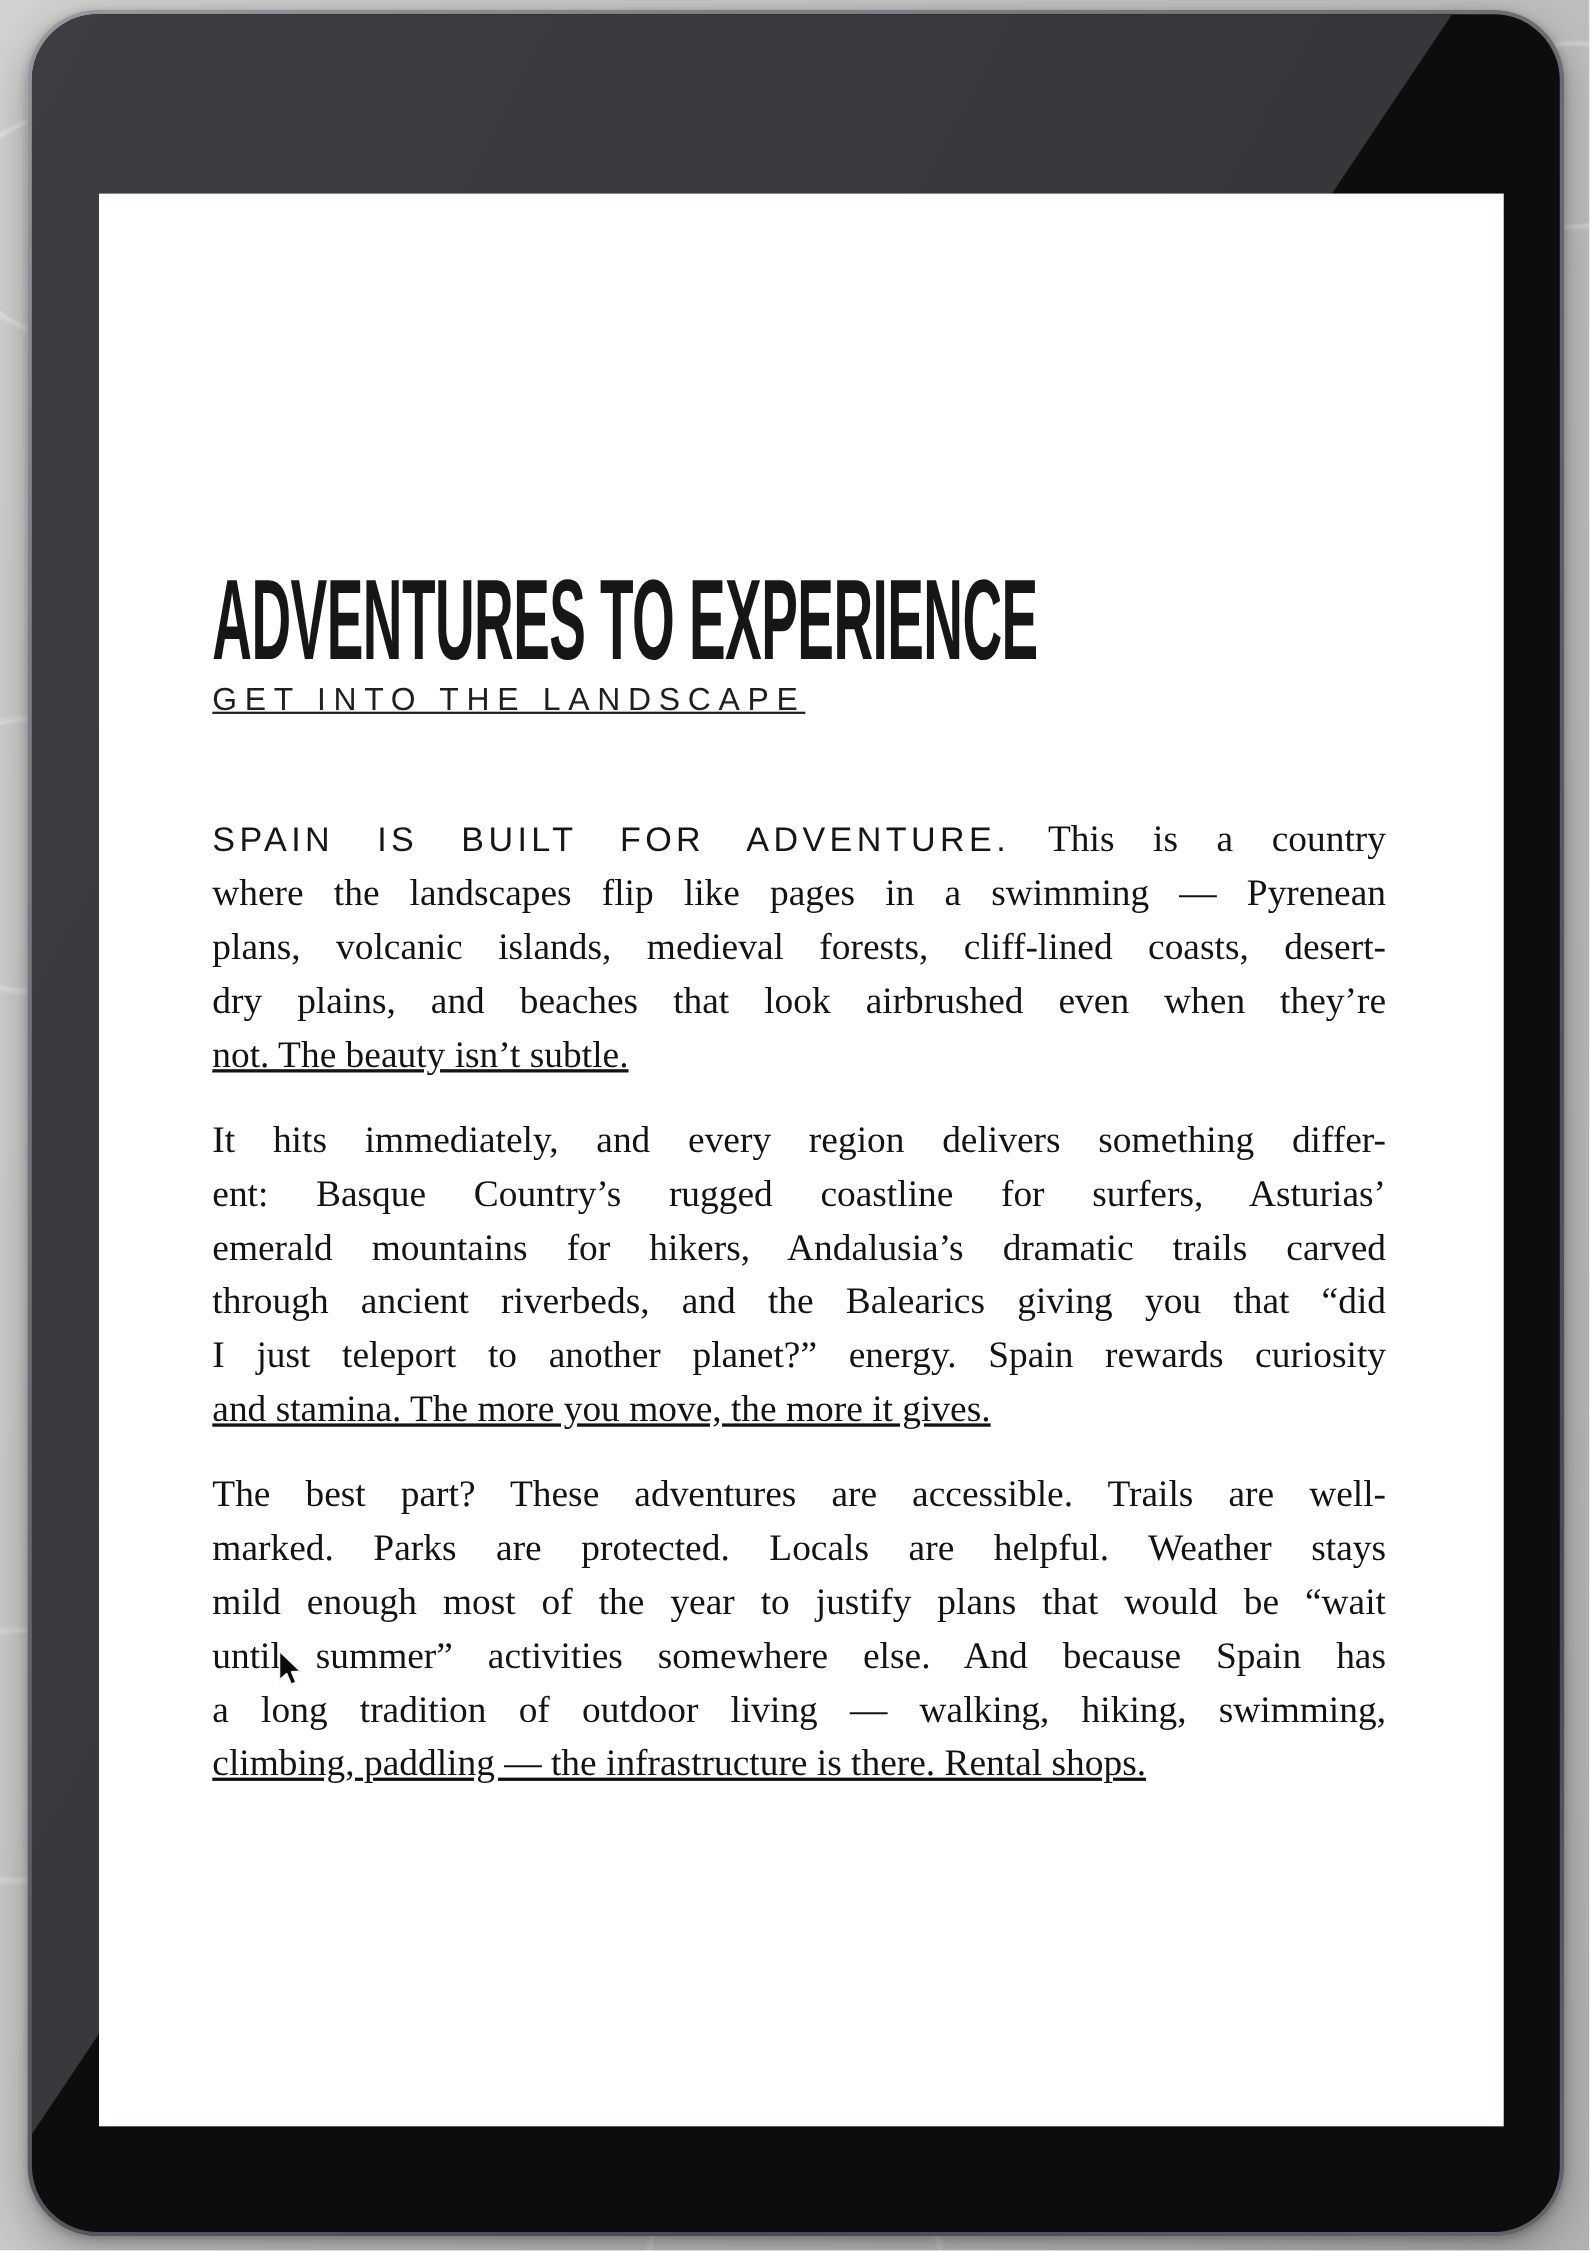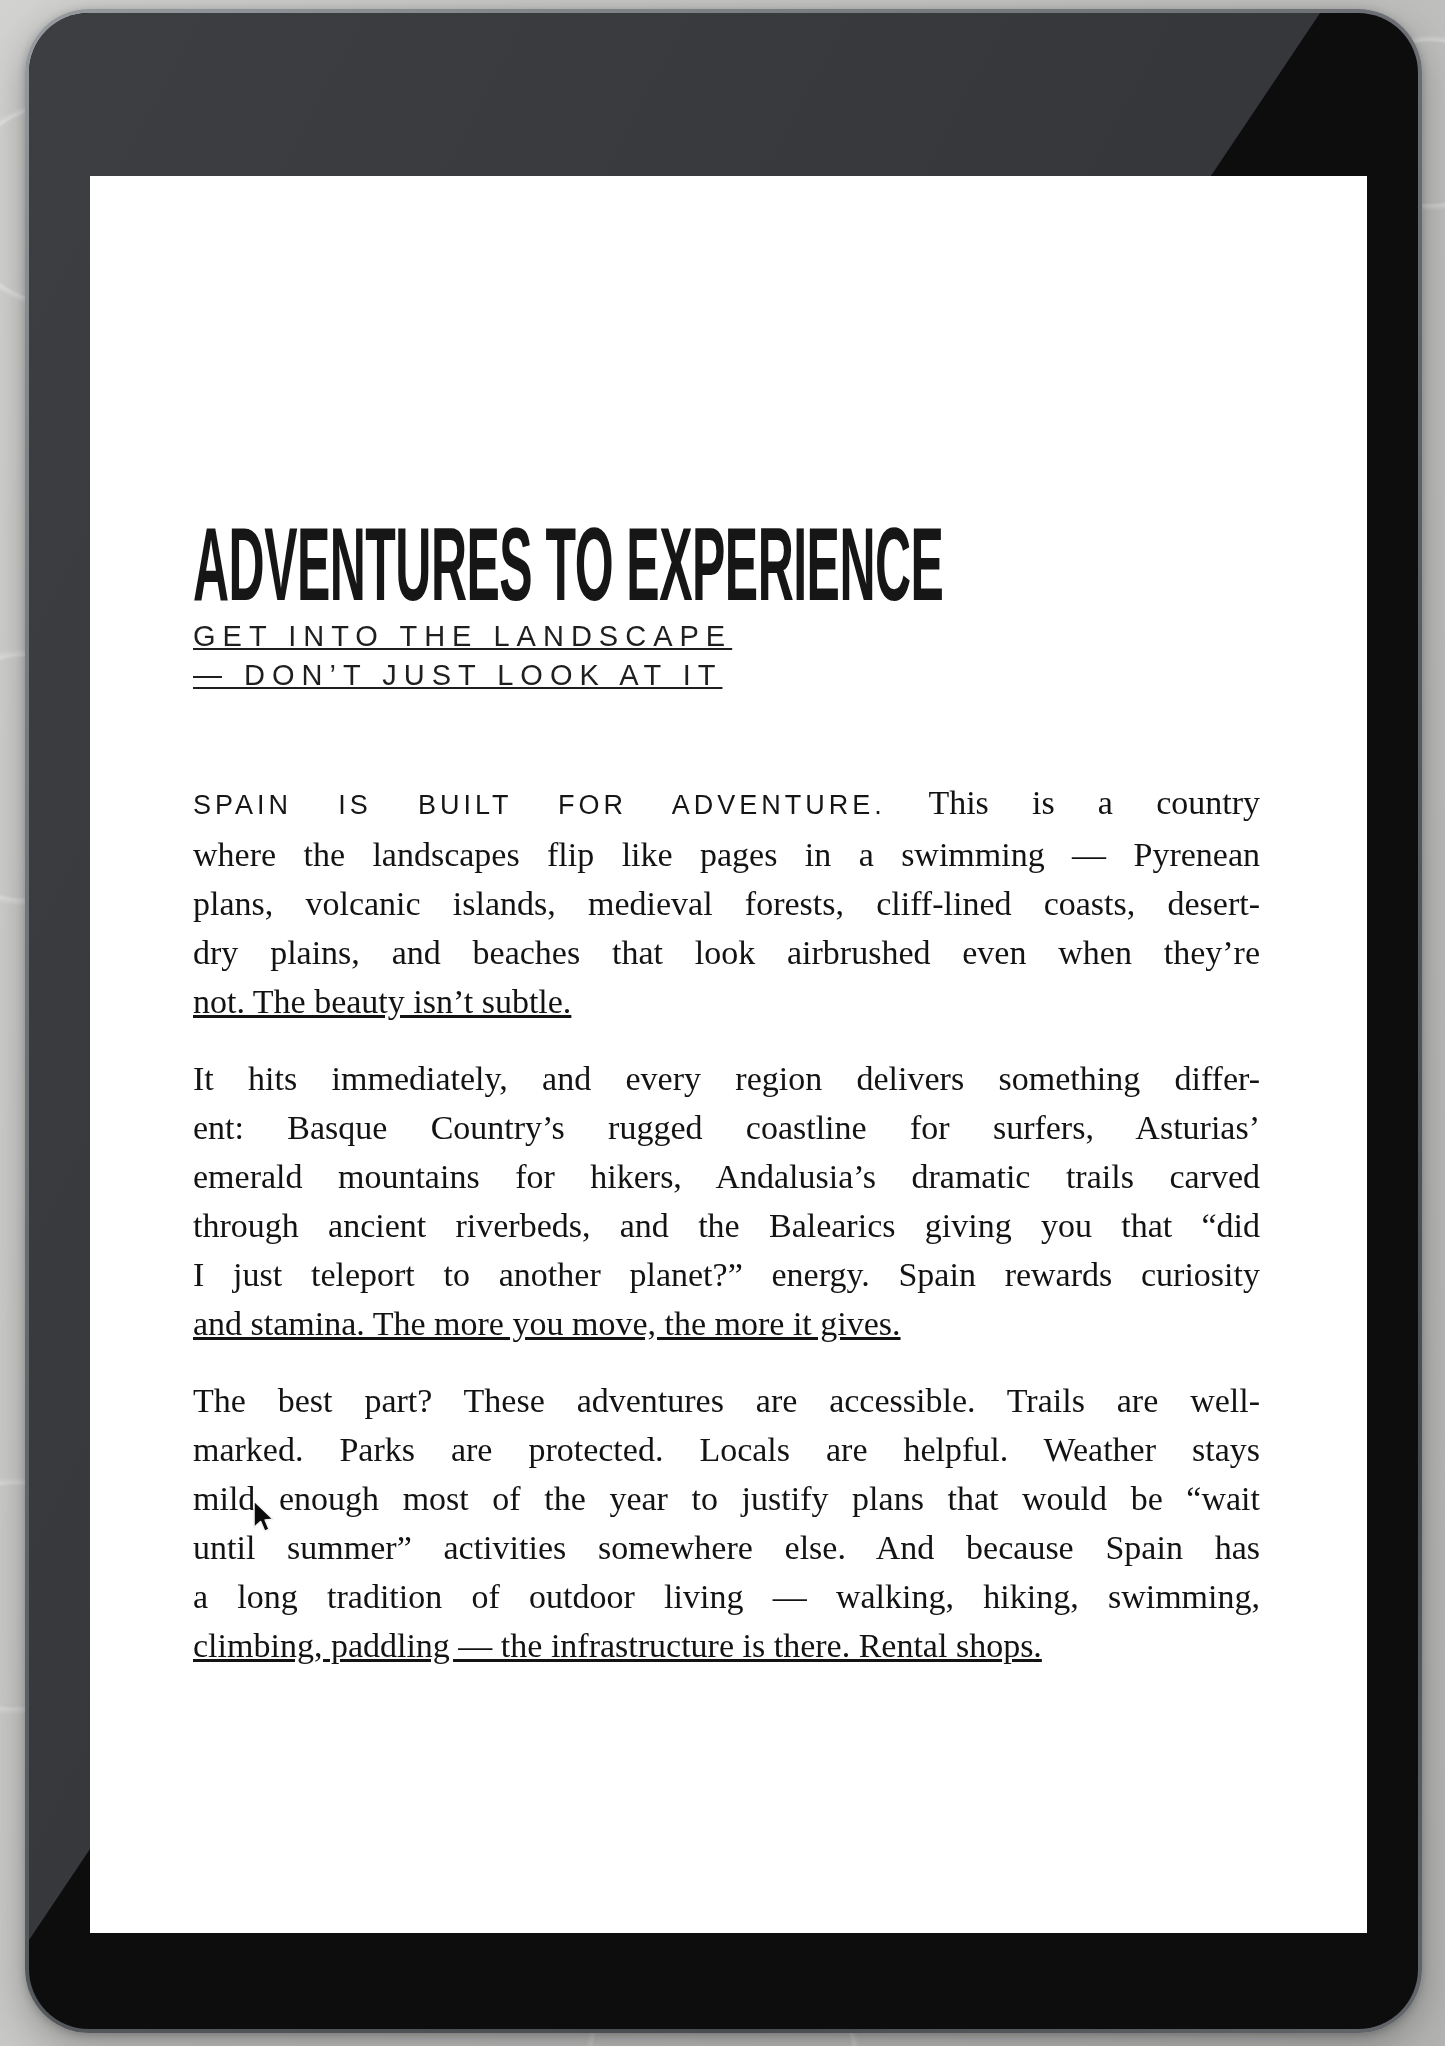--- a/index.html
+++ b/index.html
@@ -61,21 +61,21 @@
   }
   
   .bodytext{
     font-family:"Liberation Serif",serif;font-size:34px;line-height:49px;color:#131313;
   }
   .para{margin:28px 0 0 0;}
   .para.first{margin-top:83px;}
   .line{text-align:justify;text-align-last:justify;white-space:normal;}
   .line.last{text-align-last:left;text-decoration:underline;}
   .lead{
-    font-family:"Liberation Sans",sans-serif;font-size:27px;letter-spacing:4px;
+    font-family:"Liberation Sans",sans-serif;font-size:31px;letter-spacing:4px;
     color:#161616;
   }
   
   .cursor{position:absolute;left:253px;top:1500px;}
 </style>
 </head>
 <body>
 
 <div class="desktop">
 
@@ -83,21 +83,20 @@
     <div class="glass">
       <div class="gloss"></div>
 
       <div class="page-frame">
         <div class="page">
 
           <h1 class="title"><span class="title-inner">ADVENTURES TO EXPERIENCE</span></h1>
 
           <div class="subtitle">
             <div>GET INTO THE LANDSCAPE</div>
-            <div>— DON’T JUST LOOK AT IT</div>
           </div>
 
           <div class="bodytext" id="body-text">
               <div class="para first">
                 <div class="line"><span class="lead">SPAIN IS BUILT FOR ADVENTURE.</span> This is a country</div>
                 <div class="line">where the landscapes flip like pages in a swimming — Pyrenean</div>
                 <div class="line">plans, volcanic islands, medieval forests, cliff-lined coasts, desert-</div>
                 <div class="line">dry plains, and beaches that look airbrushed even when they’re</div>
                 <div class="line last">not. The beauty isn’t subtle.</div>
               </div>

